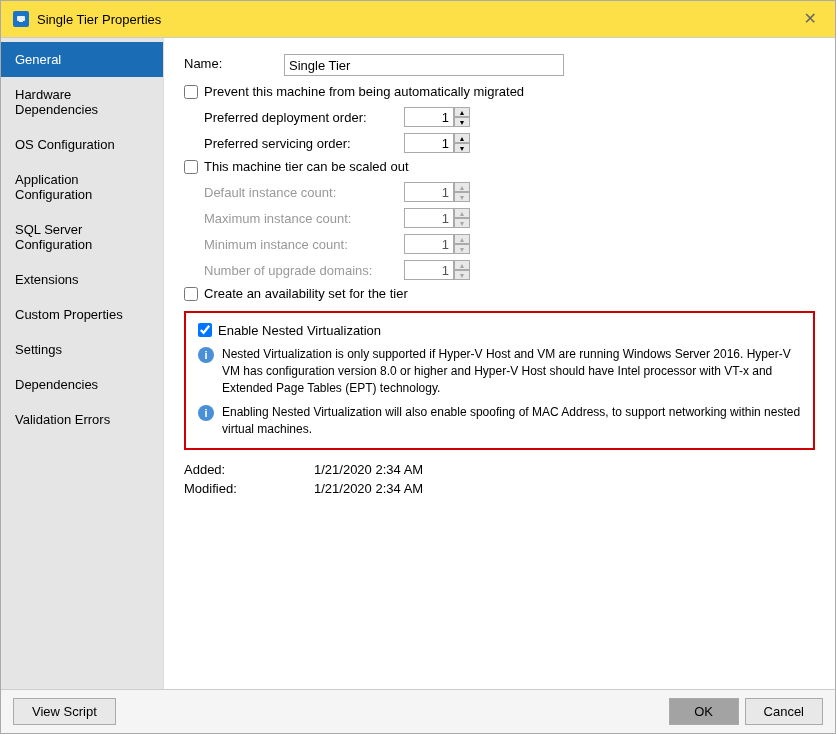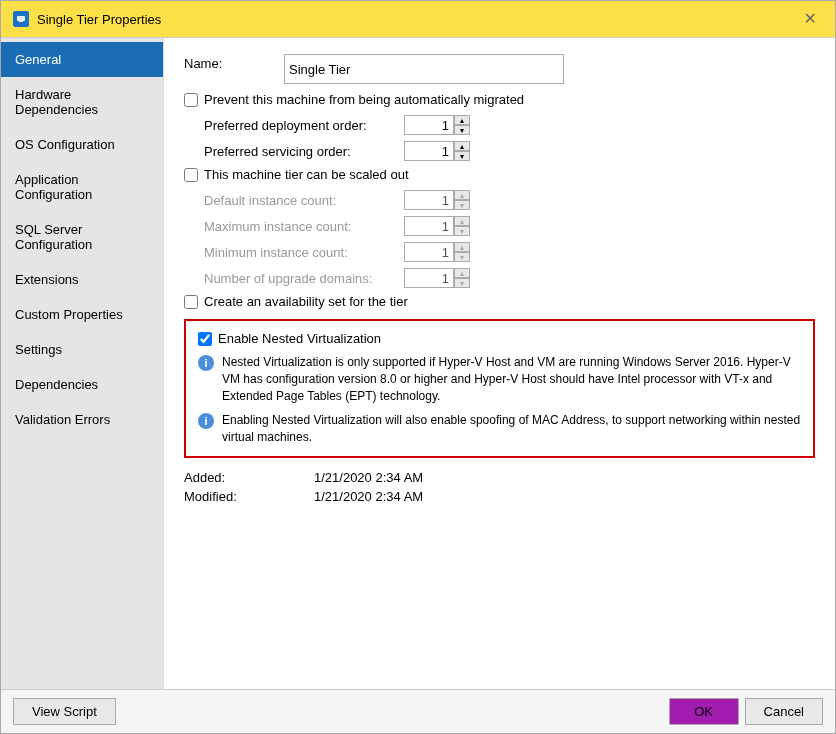--- a/index.html
+++ b/index.html
@@ -89,21 +89,21 @@
       flex-shrink: 0;
     }
     .form-input {
       border: 1px solid #aaa;
       padding: 2px 4px;
       background: #fff;
       color: #000;
     }
     .name-input {
       width: 280px;
-      height: 30px;
+      height: 22px;
     }
     .desc-textarea {
       width: 390px;
       height: 60px;
       resize: none;
       border: 1px solid #aaa;
       padding: 2px 4px;
     }
     .checkbox-row {
       display: flex;
@@ -212,29 +212,29 @@
     }
     .btn {
       padding: 5px 18px;
       border: 1px solid #aaa;
       background: #e8e8e8;
       cursor: pointer;
       font-size: 13px;
       min-width: 70px;
     }
     .btn-primary {
-      background: #a21caf;
+      background: #a3a3a3;
     }
     input[type="checkbox"] {
       width: 14px;
       height: 14px;
     }
     .enable-nested-row {
       display: flex;
-      align-items: flex-end;
+      align-items: flex-start;
       gap: 6px;
       margin-bottom: 8px;
     }
   </style>
 </head>
 <body>
 
 <div class="dialog">
 
   <div class="title-bar">

